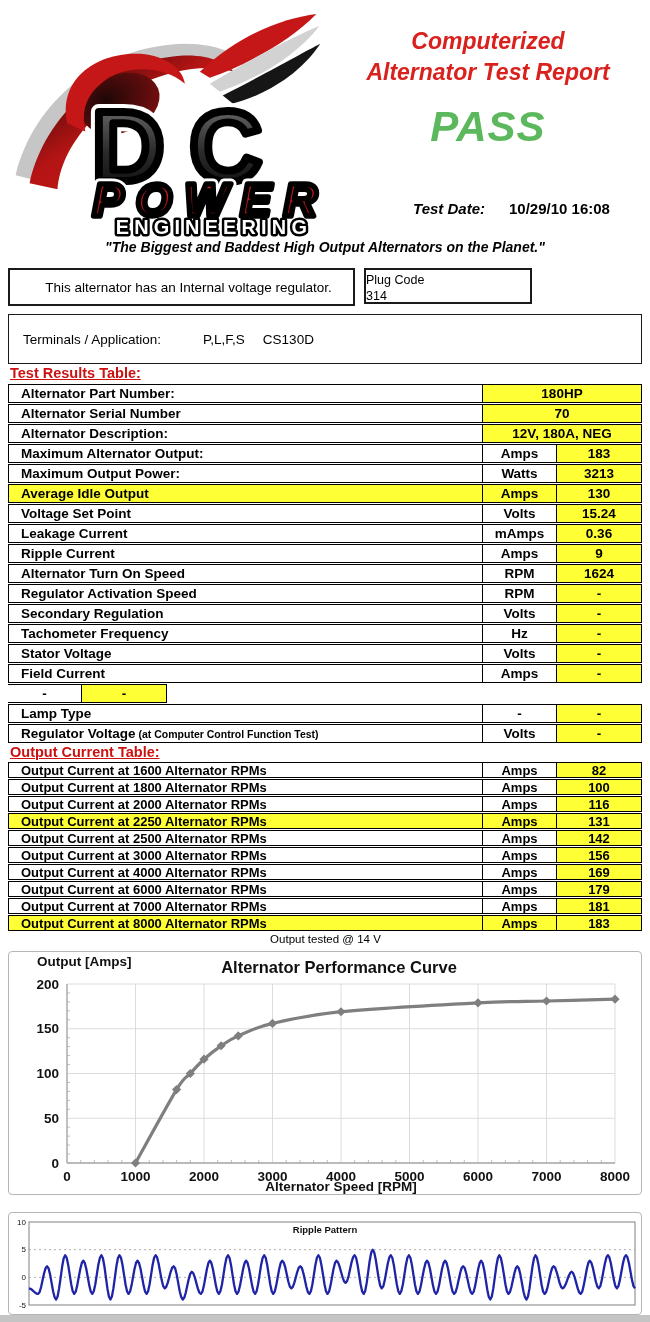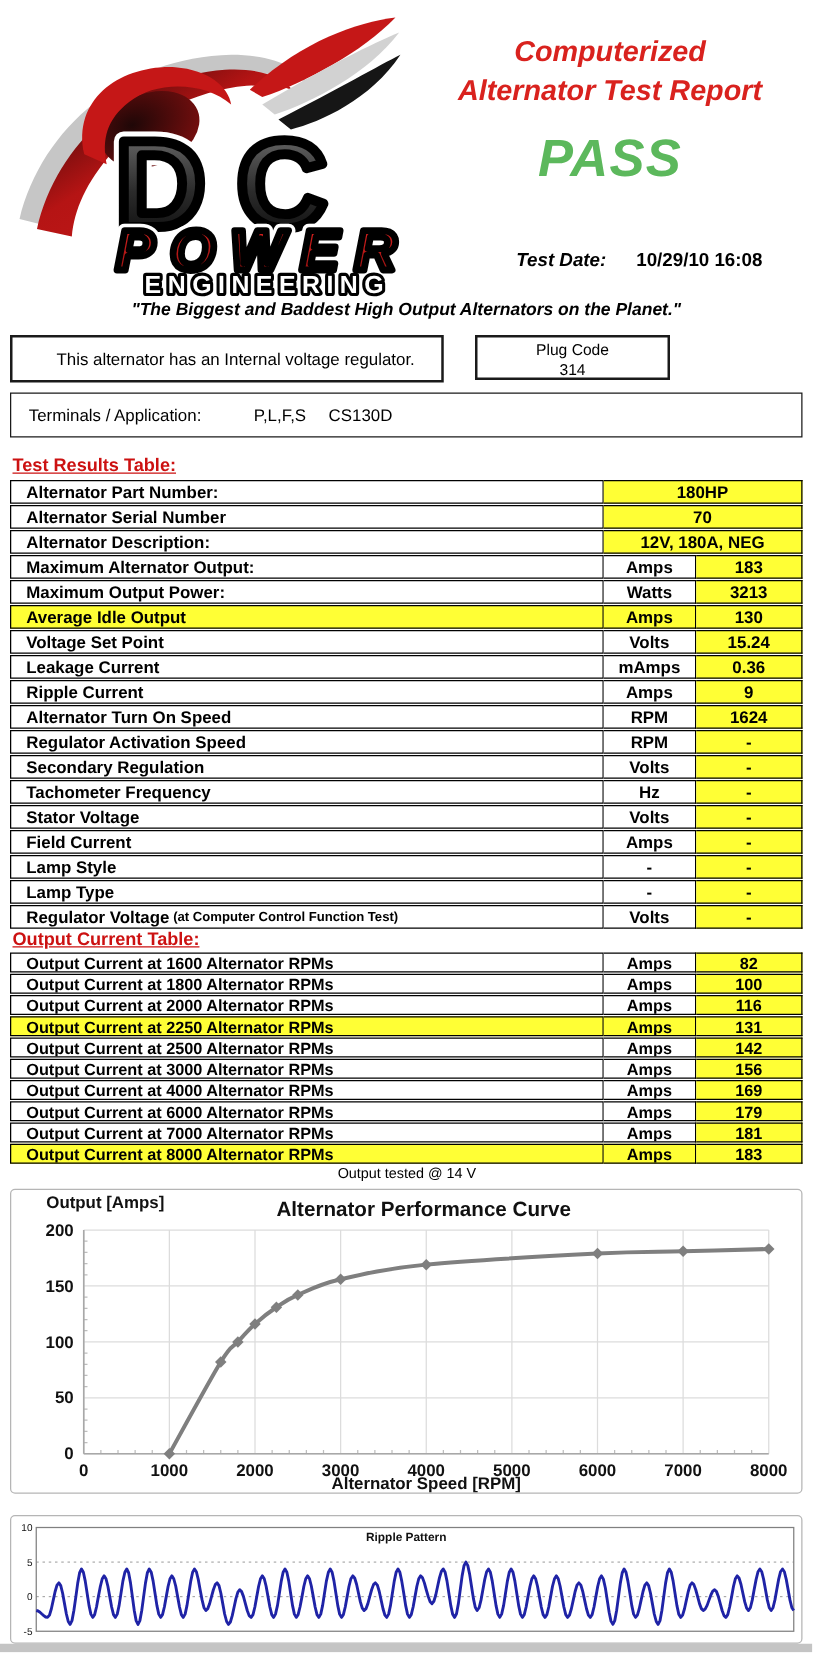--- a/index.html
+++ b/index.html
@@ -14,22 +14,22 @@
   .pass{position:absolute;left:330px;top:103px;width:316px;text-align:center;
     color:var(--pass-green);font-weight:bold;font-style:italic;font-size:42px;letter-spacing:1px;}
   .testdate{position:absolute;left:335px;top:200px;width:310px;display:flex;font-size:15px;font-weight:bold;}
   .testdate .lbl{font-style:italic;width:150px;text-align:right;}
   .testdate .val{margin-left:24px;}
   .tagline{position:absolute;left:0;top:239px;width:650px;text-align:center;
     font-weight:bold;font-style:italic;font-size:14px;}
   
   .box{position:absolute;border:2px solid #1a1a1a;background:#fff;box-sizing:border-box;}
   .box.reg{left:8px;top:268px;width:347px;height:38px;display:flex;align-items:center;justify-content:center;font-size:13.5px;padding-left:14px;}
-  .box.plug{left:380px;top:268px;width:156px;height:36px;text-align:center;font-size:12.5px;line-height:16px;padding-top:2px;}
-  .box.term{left:8px;top:314px;width:634px;height:36px;border-width:1.5px;display:flex;align-items:center;font-size:13.5px;}
+  .box.plug{left:364px;top:268px;width:168px;height:36px;font-size:12.5px;line-height:16px;padding-top:2px;}
+  .box.term{left:8px;top:314px;width:634px;height:50px;border-width:1.5px;display:flex;align-items:center;font-size:13.5px;}
   .box.term .t-lbl{margin-left:14px;}
   .box.term .t-val{margin-left:42px;}
   .box.term .t-app{margin-left:18px;text-align:right;}
   
   .section-title{position:absolute;left:10px;font-size:14.5px;font-weight:bold;
     color:var(--section-red);text-decoration:underline;}
   
   .rtable{position:absolute;left:8px;width:634px;}
   .rrow{display:flex;margin-bottom:1px;}
   .cell{border:1.5px solid #000;box-sizing:border-box;background:#fff;font-weight:bold;
@@ -188,21 +188,20 @@
         <div class="cell lab">Stator Voltage</div>
         <div class="cell unit">Volts</div>
         <div class="cell val">-</div>
       </div>
       <div class="rrow">
         <div class="cell lab">Field Current</div>
         <div class="cell unit">Amps</div>
         <div class="cell val">-</div>
       </div>
       <div class="rrow">
-        <div class="cell lab">Lamp Style</div>
         <div class="cell unit">-</div>
         <div class="cell val">-</div>
       </div>
       <div class="rrow">
         <div class="cell lab">Lamp Type</div>
         <div class="cell unit">-</div>
         <div class="cell val">-</div>
       </div>
       <div class="rrow">
         <div class="cell lab">Regulator Voltage<span class="lab-small">(at Computer Control Function Test)</span></div>

